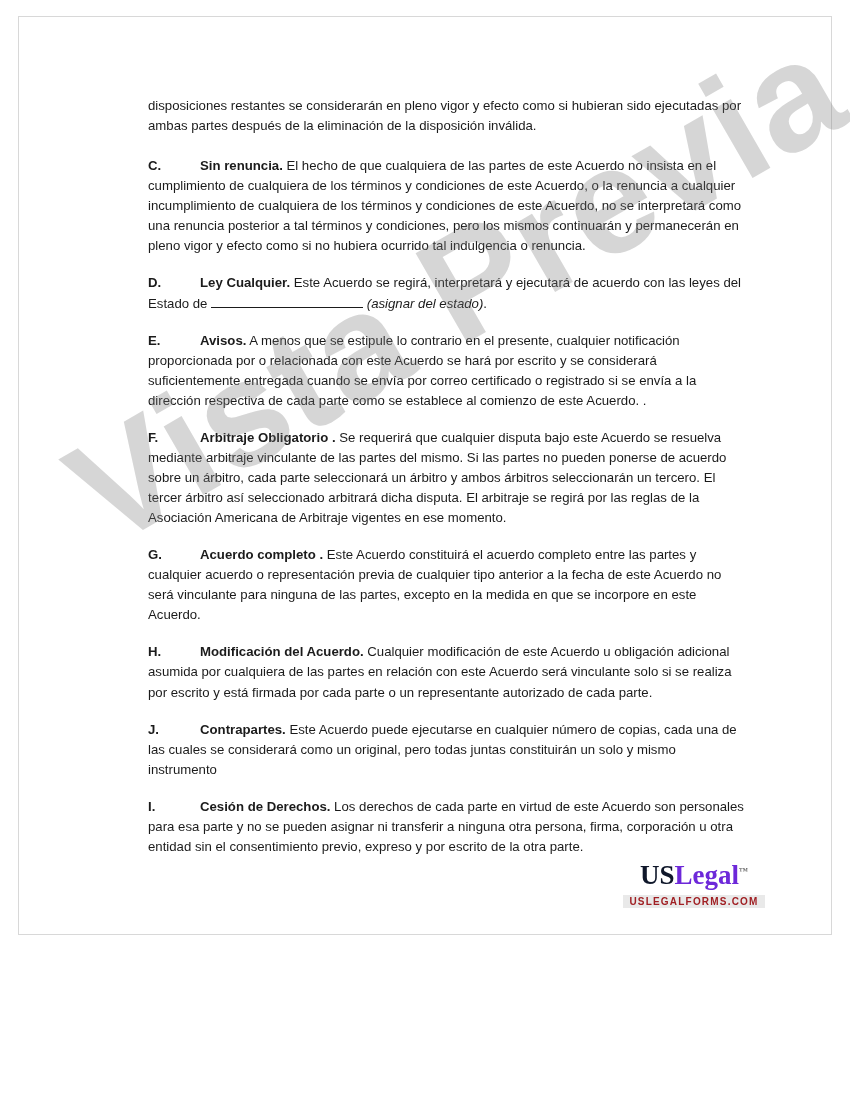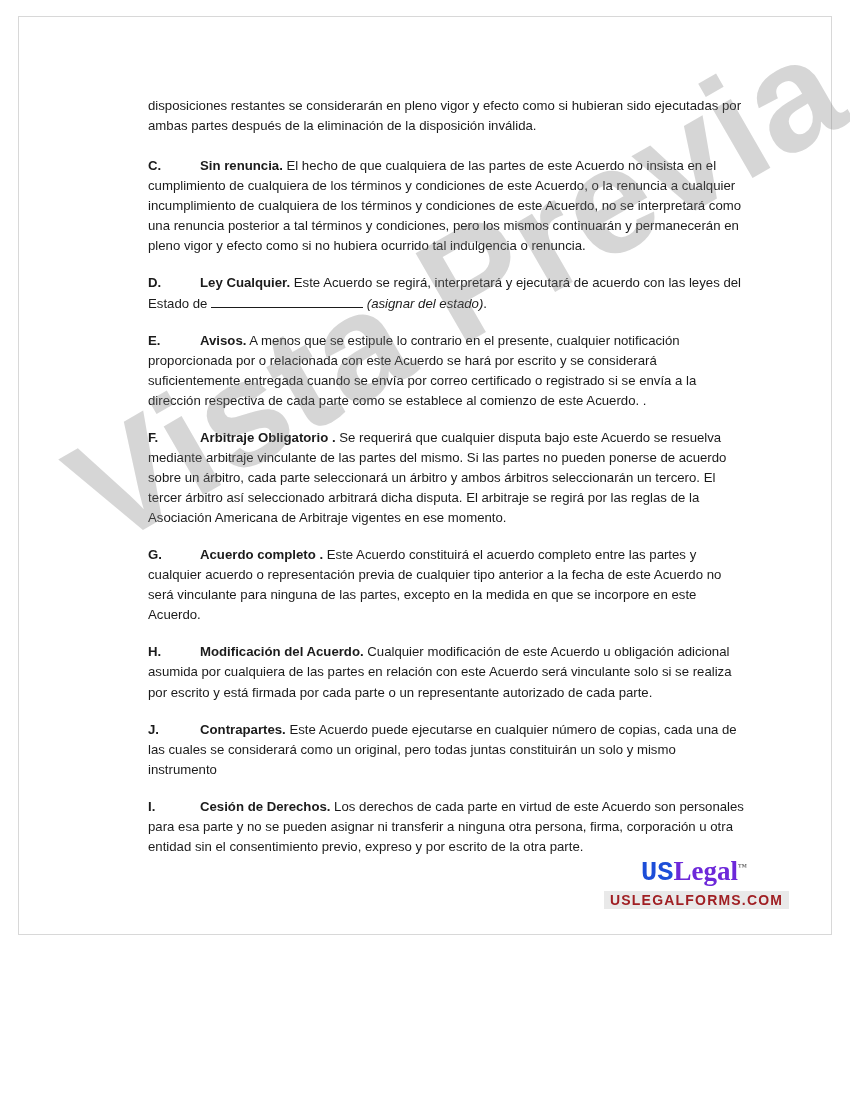--- a/index.html
+++ b/index.html
@@ -93,35 +93,34 @@
   }
   .logo-main {
     font-family: "Liberation Serif", serif;
     font-size: 27px;
     font-weight: bold;
     color: #a01f23;
     letter-spacing: 0px;
     white-space: nowrap;
   }
   .logo-main .us {
-    color: #1d4ed8;
-    font-family: Liberation Mono, monospace;
+    color: #0f172a;
   }
   .logo-main .legal {
     color: #6d28d9;
   }
   .logo-tm {
     font-size: 9px;
     vertical-align: super;
     color: #6b6b6b;
   }
   .logo-sub {
     margin-top: 3px;
     font-family: "Liberation Sans", sans-serif;
-    font-size: 14px;
+    font-size: 10px;
     font-weight: bold;
     letter-spacing: 1.2px;
     color: #a01f23;
     background: #e9e9e9;
     display: inline-block;
     padding: 1px 6px;
   }
 </style>
 </head>
 <body>

